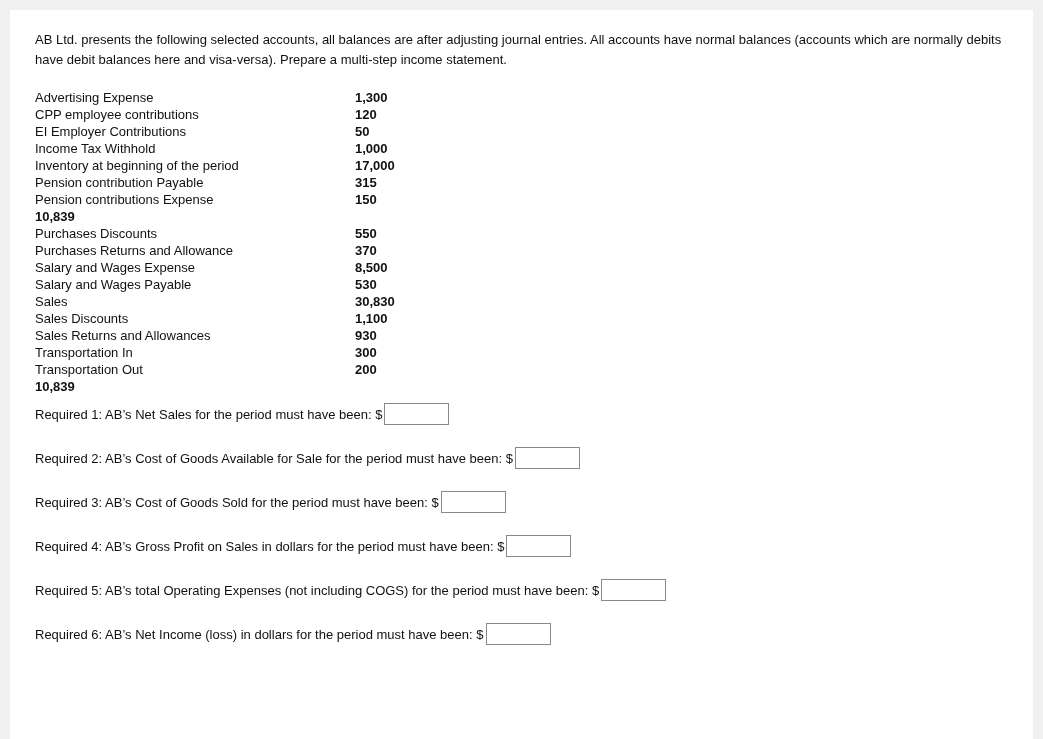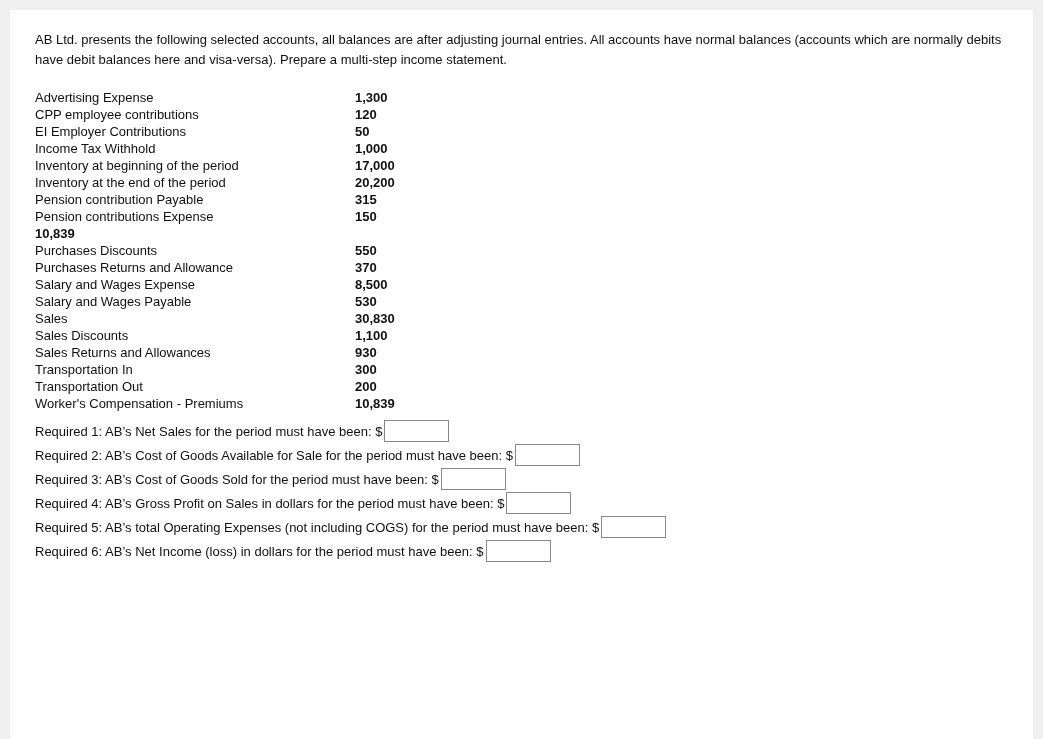--- a/index.html
+++ b/index.html
@@ -56,21 +56,21 @@
       color: #111;
       text-align: left;
       min-width: 80px;
       font-weight: bold;
     }
 
     .required-section {
       margin-top: 8px;
       display: flex;
       flex-direction: column;
-      gap: 2px;
+      gap: 22px;
     }
 
     .required-row {
       display: flex;
       flex-direction: row;
       align-items: center;
       font-size: 13px;
       color: #111;
     }
 
@@ -109,24 +109,20 @@
       </div>
       <div class="account-row">
         <span class="account-name">Income Tax Withhold</span>
         <span class="account-value">1,000</span>
       </div>
       <div class="account-row">
         <span class="account-name">Inventory at beginning of the period</span>
         <span class="account-value">17,000</span>
       </div>
       <div class="account-row">
-        <span class="account-name">Inventory at the end of the period</span>
-        <span class="account-value">20,200</span>
-      </div>
-      <div class="account-row">
         <span class="account-name">Pension contribution Payable</span>
         <span class="account-value">315</span>
       </div>
       <div class="account-row">
         <span class="account-name">Pension contributions Expense</span>
         <span class="account-value">150</span>
       </div>
       <div class="account-row">
         <span class="account-value">10,839</span>
       </div>
@@ -160,21 +156,20 @@
       </div>
       <div class="account-row">
         <span class="account-name">Transportation In</span>
         <span class="account-value">300</span>
       </div>
       <div class="account-row">
         <span class="account-name">Transportation Out</span>
         <span class="account-value">200</span>
       </div>
       <div class="account-row">
-        <span class="account-name">Worker's Compensation - Premiums</span>
         <span class="account-value">10,839</span>
       </div>
     </div>
 
   <div class="required-section">
   <div class="required-row">
         <span class="req-label">Required 1: AB’s Net Sales for the period must have been: $</span>
         <input type="text" style="">
       </div>
       <div class="required-row">

